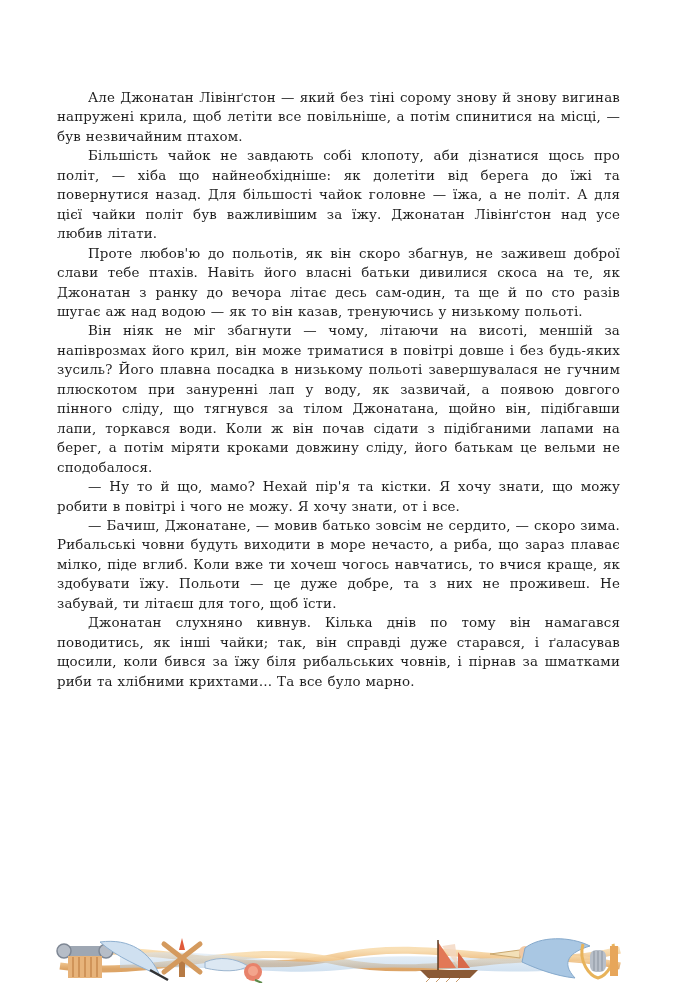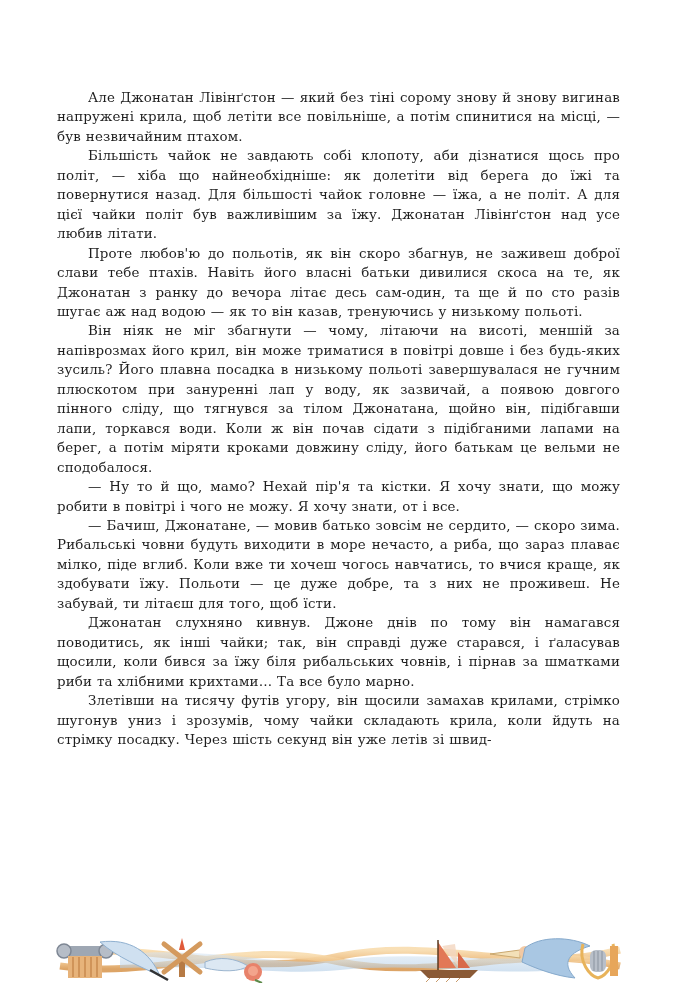--- a/index.html
+++ b/index.html
@@ -30,22 +30,21 @@
 </head>
 <body>
 
 <div class="page">
   <p>Але Джонатан Лівінґстон — який без тіні сорому знову й знову вигинав напружені крила, щоб летіти все повільніше, а потім спини­тися на місці, — був незвичайним птахом.</p>
   <p>Більшість чайок не завдають собі клопоту, аби дізнатися щось про політ, — хіба що найнеобхідніше: як долетіти від берега до їжі та повернутися назад. Для більшості чайок головне — їжа, а не політ. А для цієї чайки політ був важливішим за їжу. Джонатан Лівінґстон над усе любив літати.</p>
   <p>Проте любов'ю до польотів, як він скоро збагнув, не заживеш до­брої слави тебе птахів. Навіть його власні батьки дивилися скоса на те, як Джонатан з ранку до вечора літає десь сам-один, та ще й по сто разів шугає аж над водою — як то він казав, тренуючись у низькому польоті.</p>
   <p>Він ніяк не міг збагнути — чому, літаючи на висоті, меншій за напіврозмах його крил, він може триматися в повітрі довше і без будь-яких зусиль? Його плавна посадка в низькому польоті завершу­валася не гучним плюскотом при зануренні лап у воду, як зазвичай, а появою довгого пінного сліду, що тягнувся за тілом Джонатана, щой­но він, підібгавши лапи, торкався води. Коли ж він почав сідати з пі­дібганими лапами на берег, а потім міряти кроками довжину сліду, його батькам це вельми не сподобалося.</p>
   <p>— Ну то й що, мамо? Нехай пір'я та кістки. Я хочу знати, що можу робити в повітрі і чого не можу. Я хочу знати, от і все.</p>
   <p>— Бачиш, Джонатане, — мовив батько зовсім не сердито, — ско­ро зима. Рибальські човни будуть виходити в море нечасто, а риба, що зараз плаває мілко, піде вглиб. Коли вже ти хочеш чогось навча­тись, то вчися краще, як здобувати їжу. Польоти — це дуже добре, та з них не проживеш. Не забувай, ти літаєш для того, щоб їсти.</p>
-  <p>Джонатан слухняно кивнув. Джоне днів по тому він намагався поводитись, як інші чайки; так, він справді дуже старався, і ґаласу­вав щосили, коли бився за їжу біля рибальських човнів, і пірнав за шматками риби та хлібними крихтами… Та все було марно.</p>
-  <p>Злетівши на тисячу футів угору, він щосили замахав крилами, стрімко шугонув униз і зрозумів, чому чайки складають крила, коли йдуть на стрімку посадку. Через шість секунд він уже летів зі швид-</p>
+  <p>Джонатан слухняно кивнув. Кілька днів по тому він намагався поводитись, як інші чайки; так, він справді дуже старався, і ґаласу­вав щосили, коли бився за їжу біля рибальських човнів, і пірнав за шматками риби та хлібними крихтами… Та все було марно.</p>
 </div>
 
 <div class="footer">
   <svg width="695" height="51" viewBox="0 0 695 51">
     <defs>
       <linearGradient id="rib" x1="0" y1="0" x2="0" y2="1">
         <stop offset="0" stop-color="#f8dcae"></stop>
         <stop offset="0.5" stop-color="#f0c48a"></stop>
         <stop offset="1" stop-color="#d99a55"></stop>
       </linearGradient>

